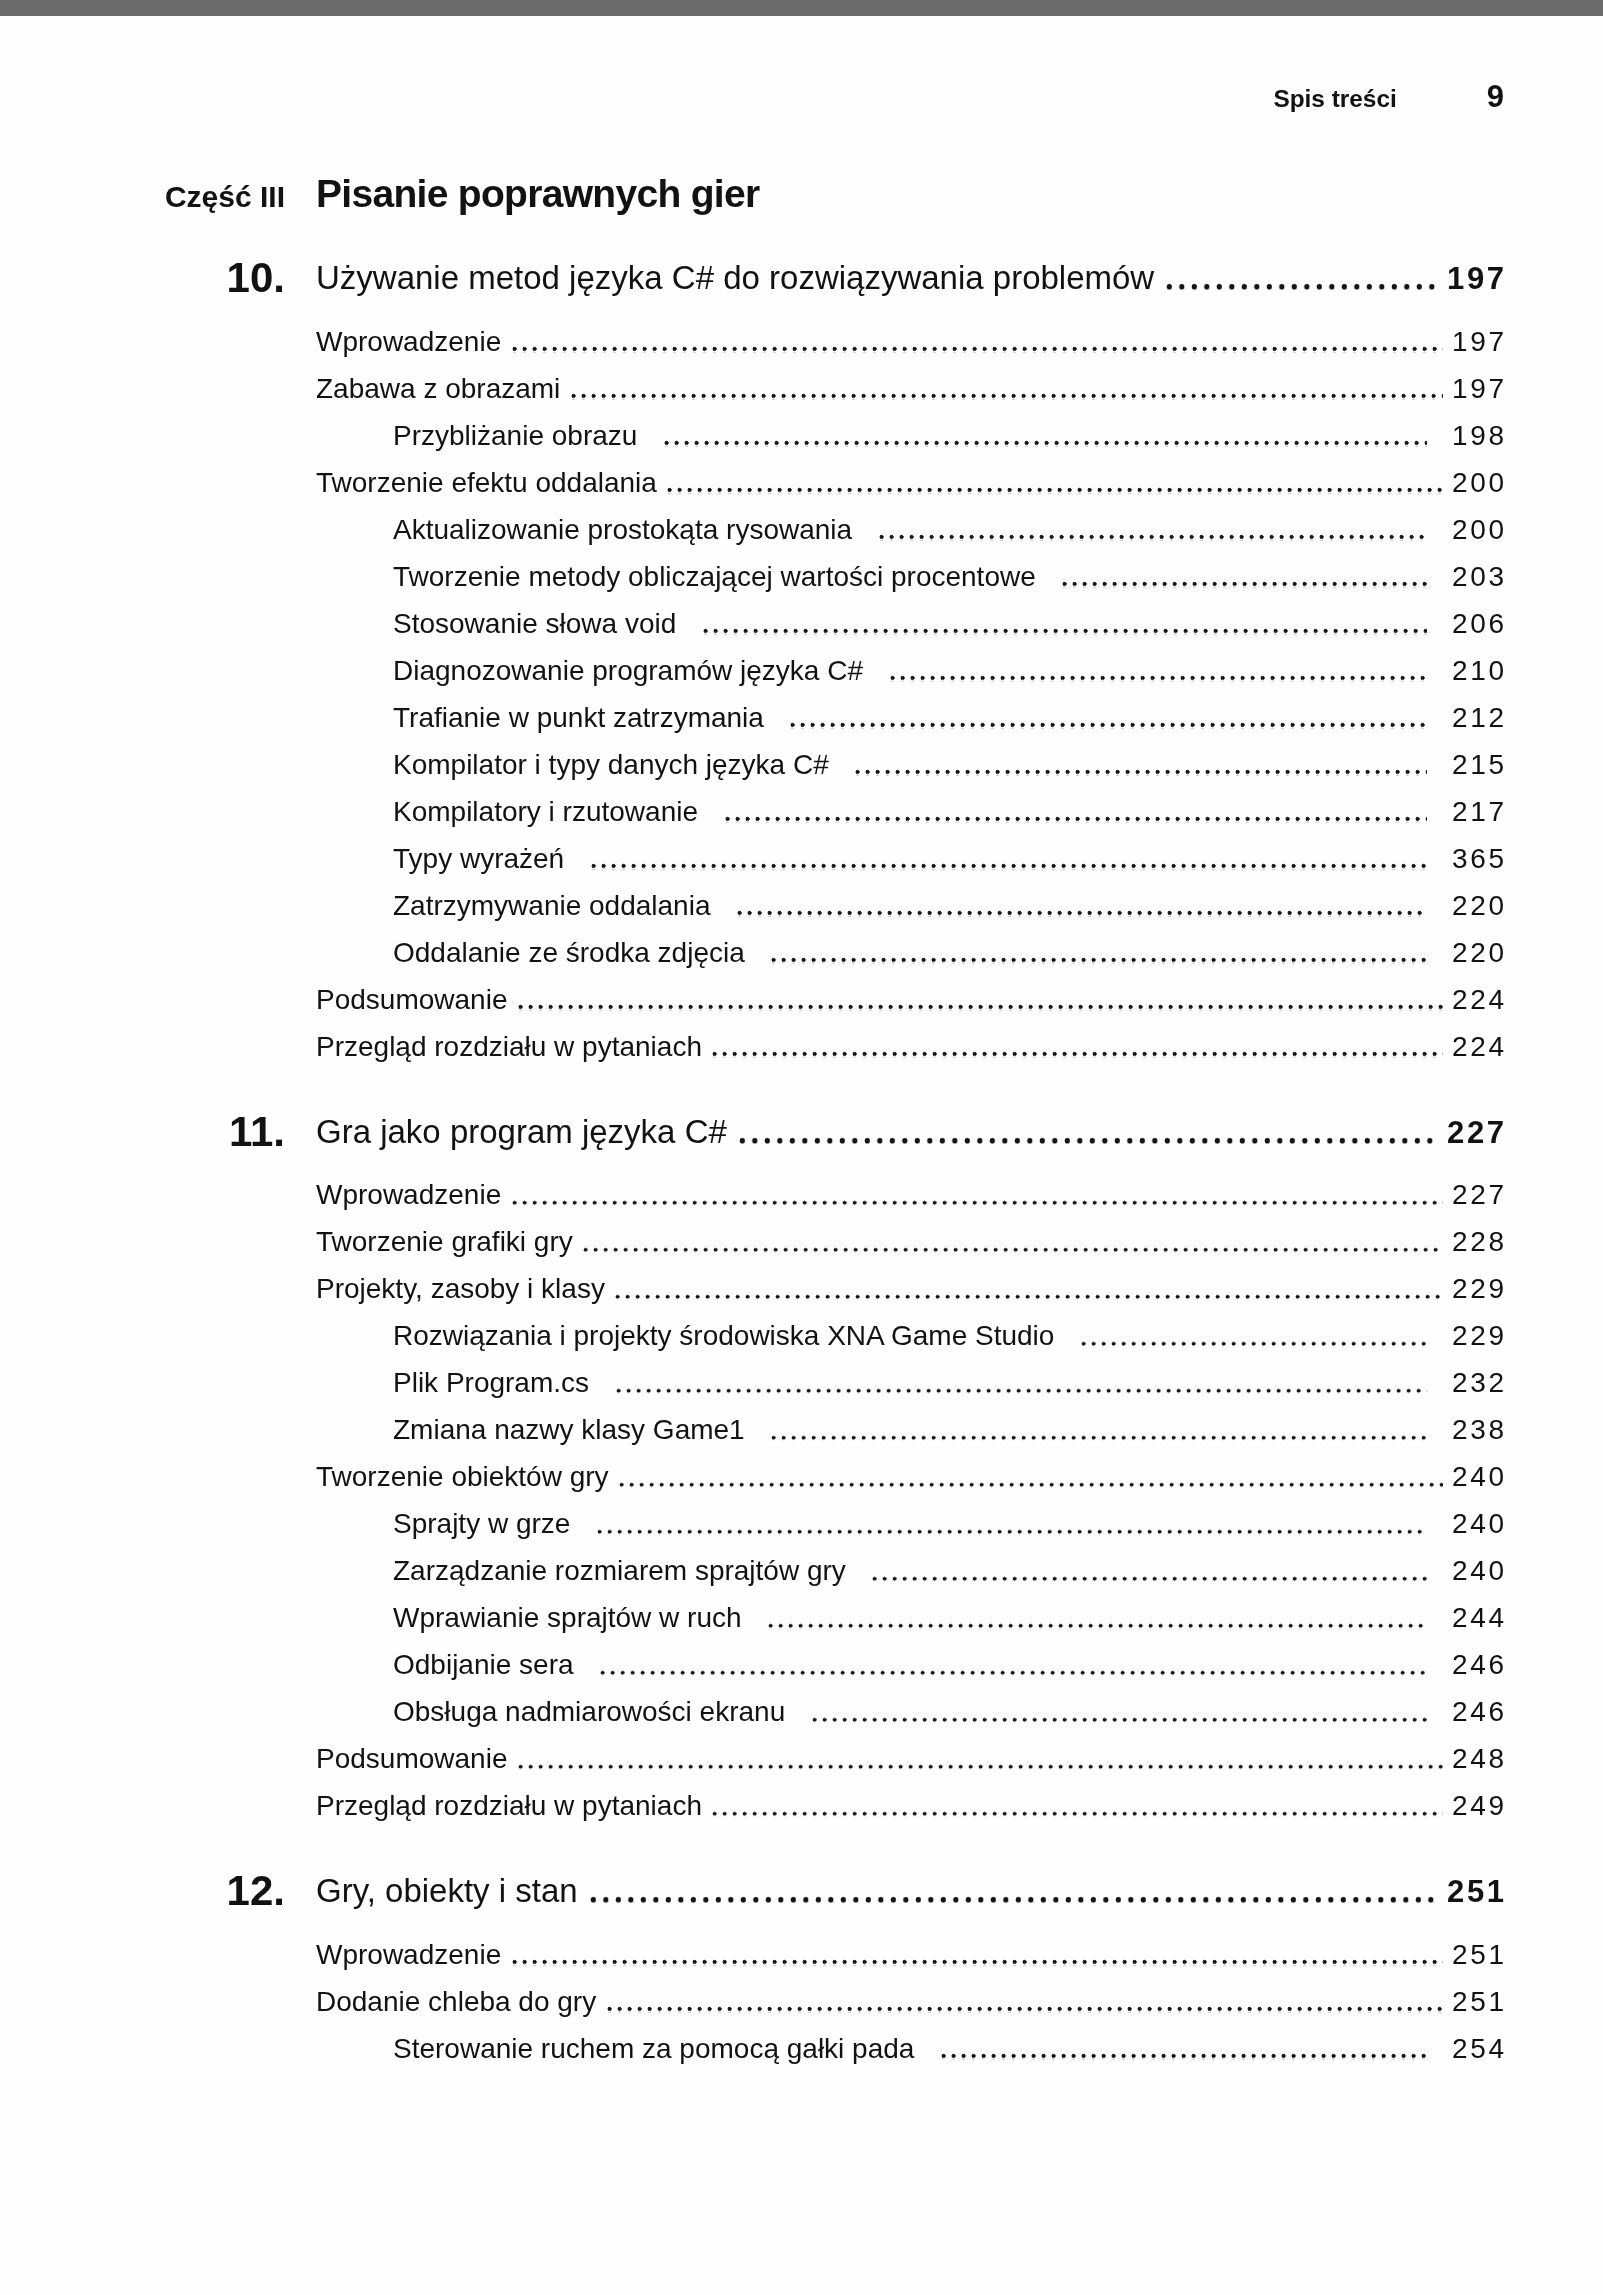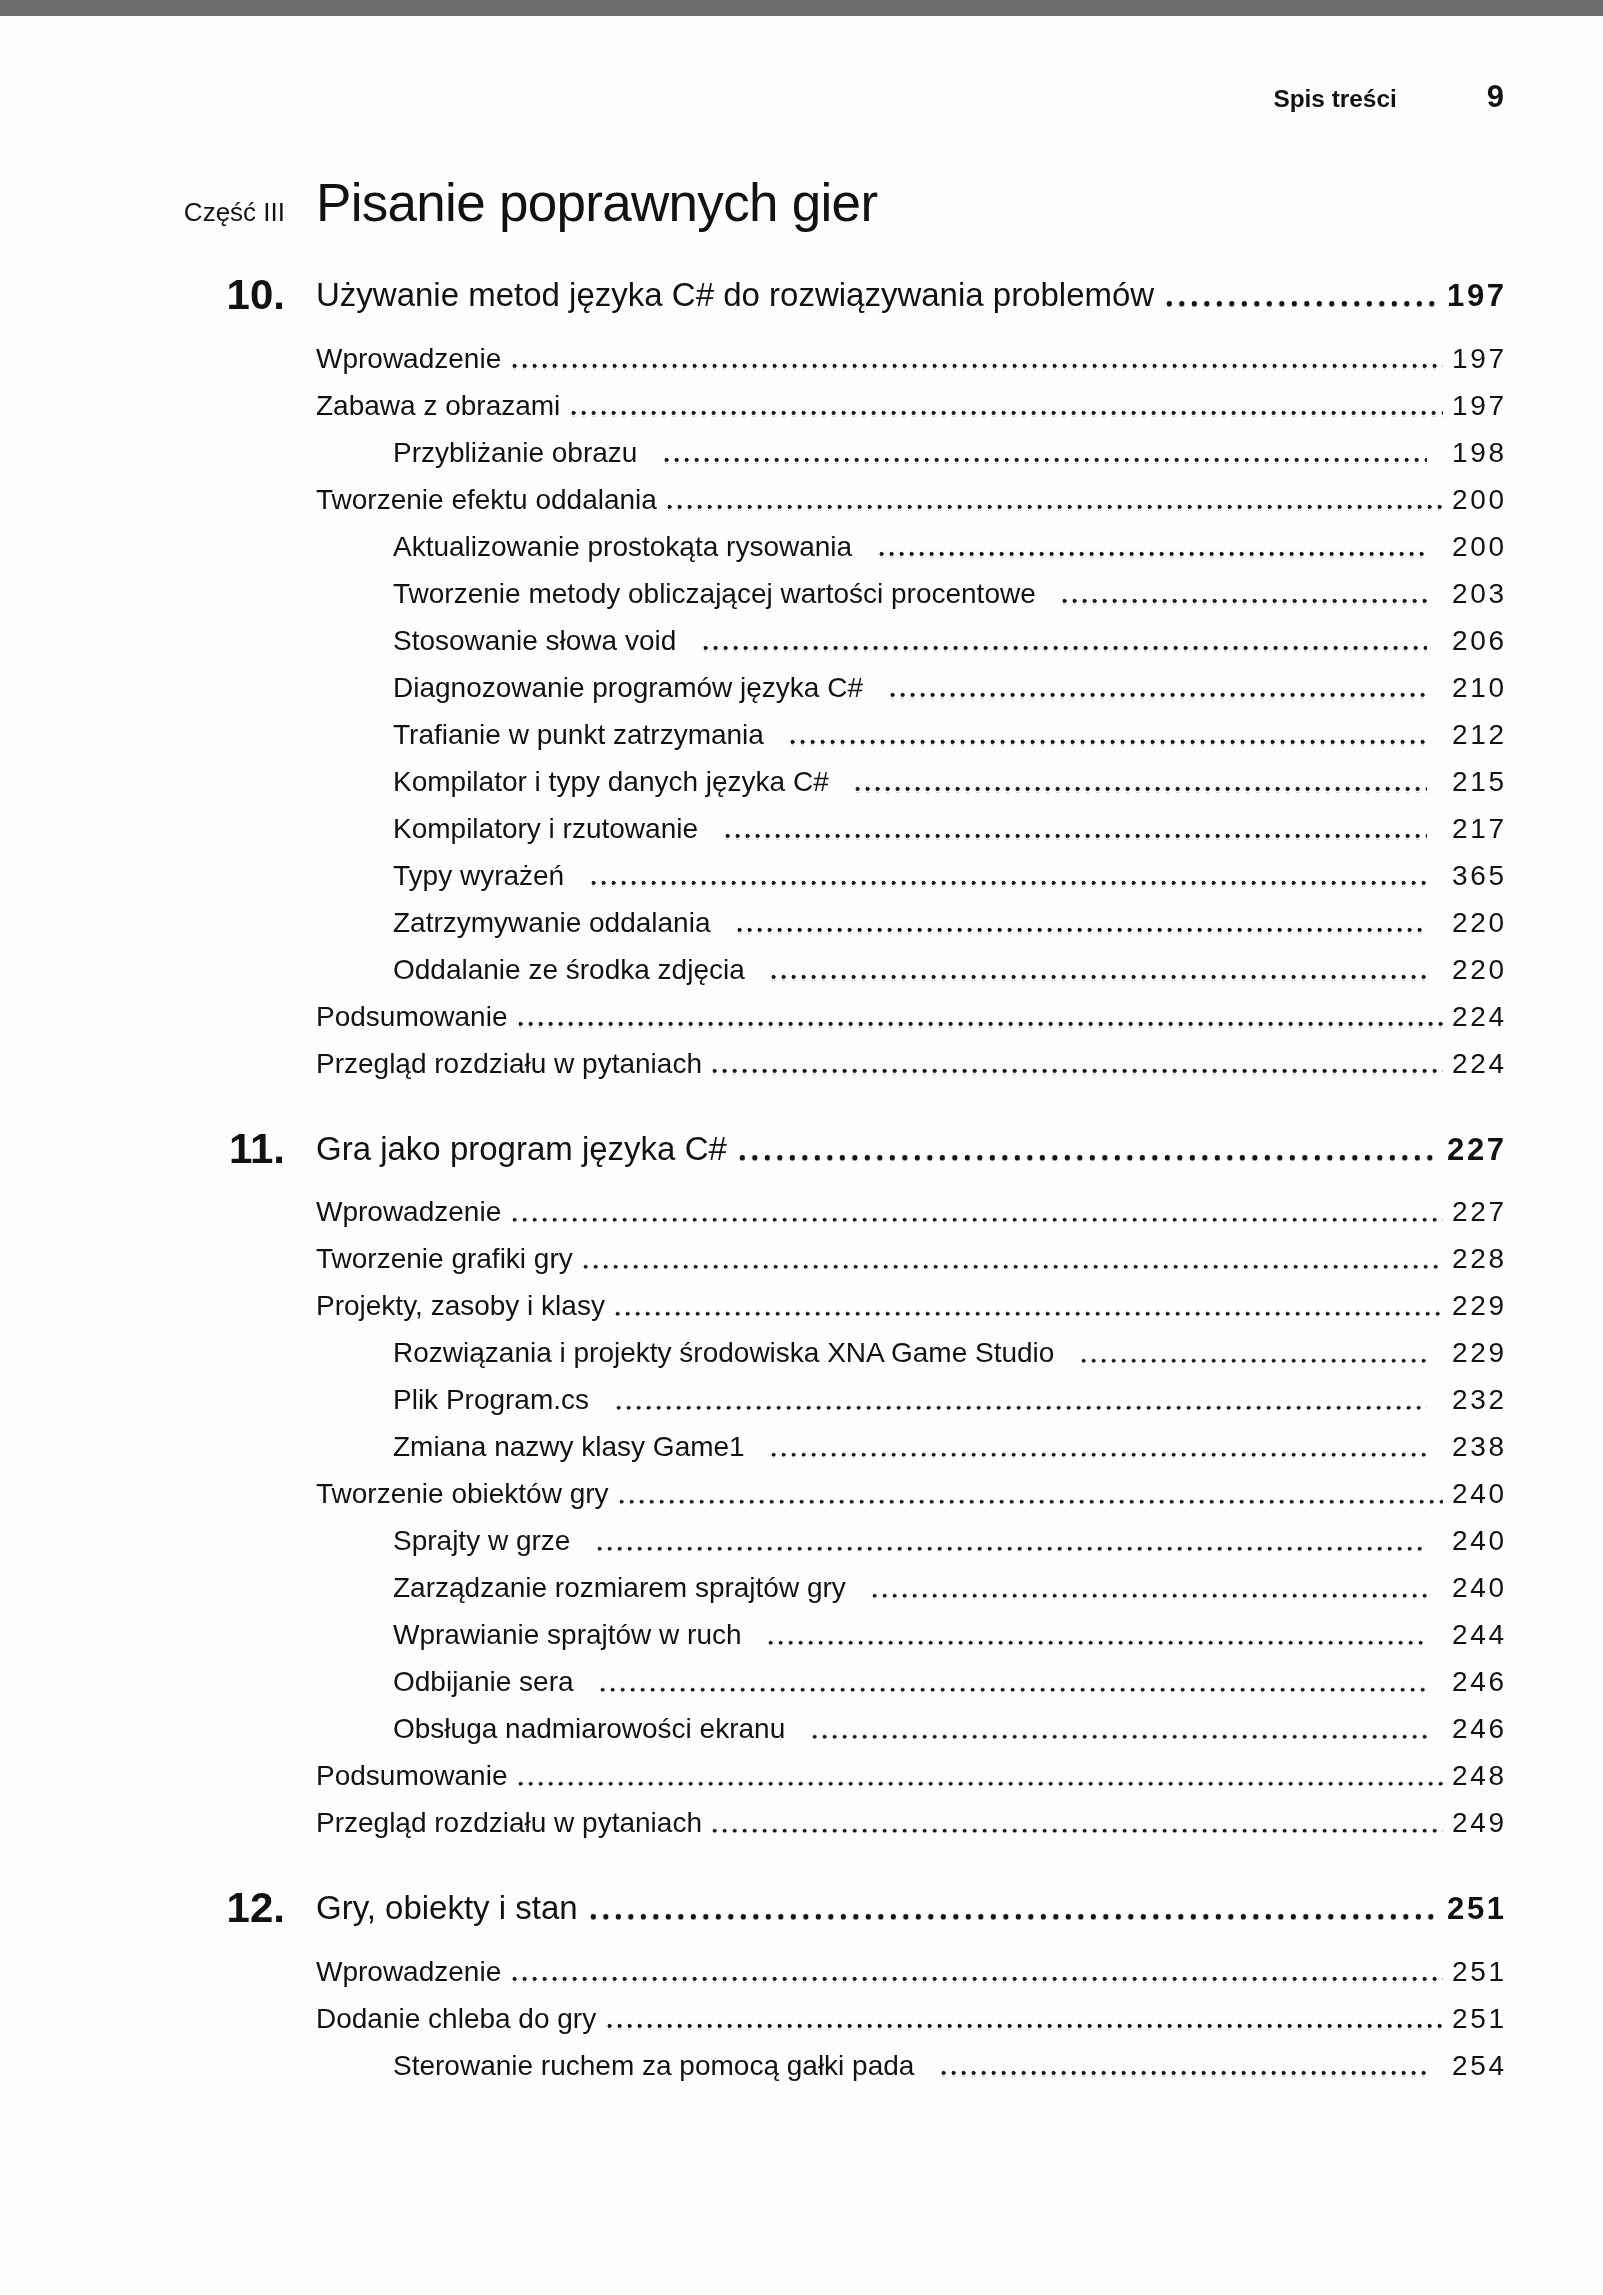--- a/index.html
+++ b/index.html
@@ -41,22 +41,22 @@
     align-items:baseline;
     min-width:0;
   }
 
   
   .part-heading {
     display:flex;
     align-items:baseline;
     margin-top:57px;
   }
-  .part-label { font-size:26px; font-weight:400; }
-  .part-title { font-size:53px; font-weight:400; letter-spacing:-0.7px; white-space:nowrap; }
+  .part-label { font-size:30px; font-weight:700; }
+  .part-title { font-size:39px; font-weight:700; letter-spacing:-0.7px; white-space:nowrap; }
 
   
   .chapter { margin-top:37px; }
   .chapter-row { line-height:49px; margin-bottom:14.5px; }
   .chapter-number { font-size:42px; font-weight:800; }
   .chapter-title  { font-size:33px; font-weight:400; white-space:nowrap; }
   .chapter-page   { font-size:31px; font-weight:700; letter-spacing:2.6px; margin-right:-2.6px; margin-left:2.6px; }
   .chapter-leader {
     flex:1;
     align-self:baseline;

